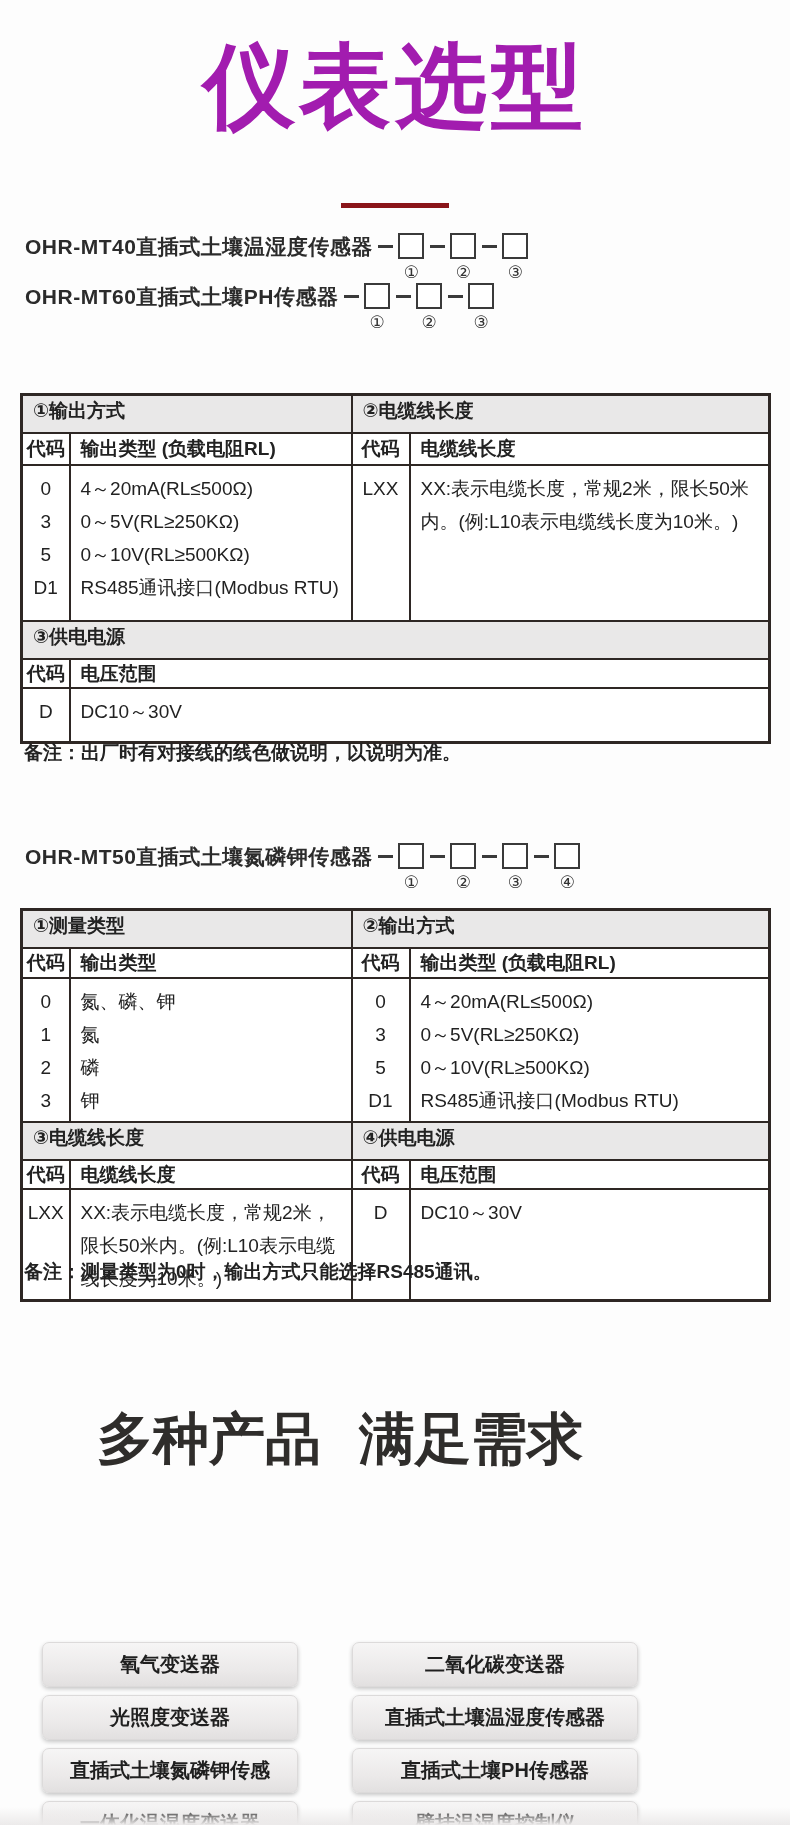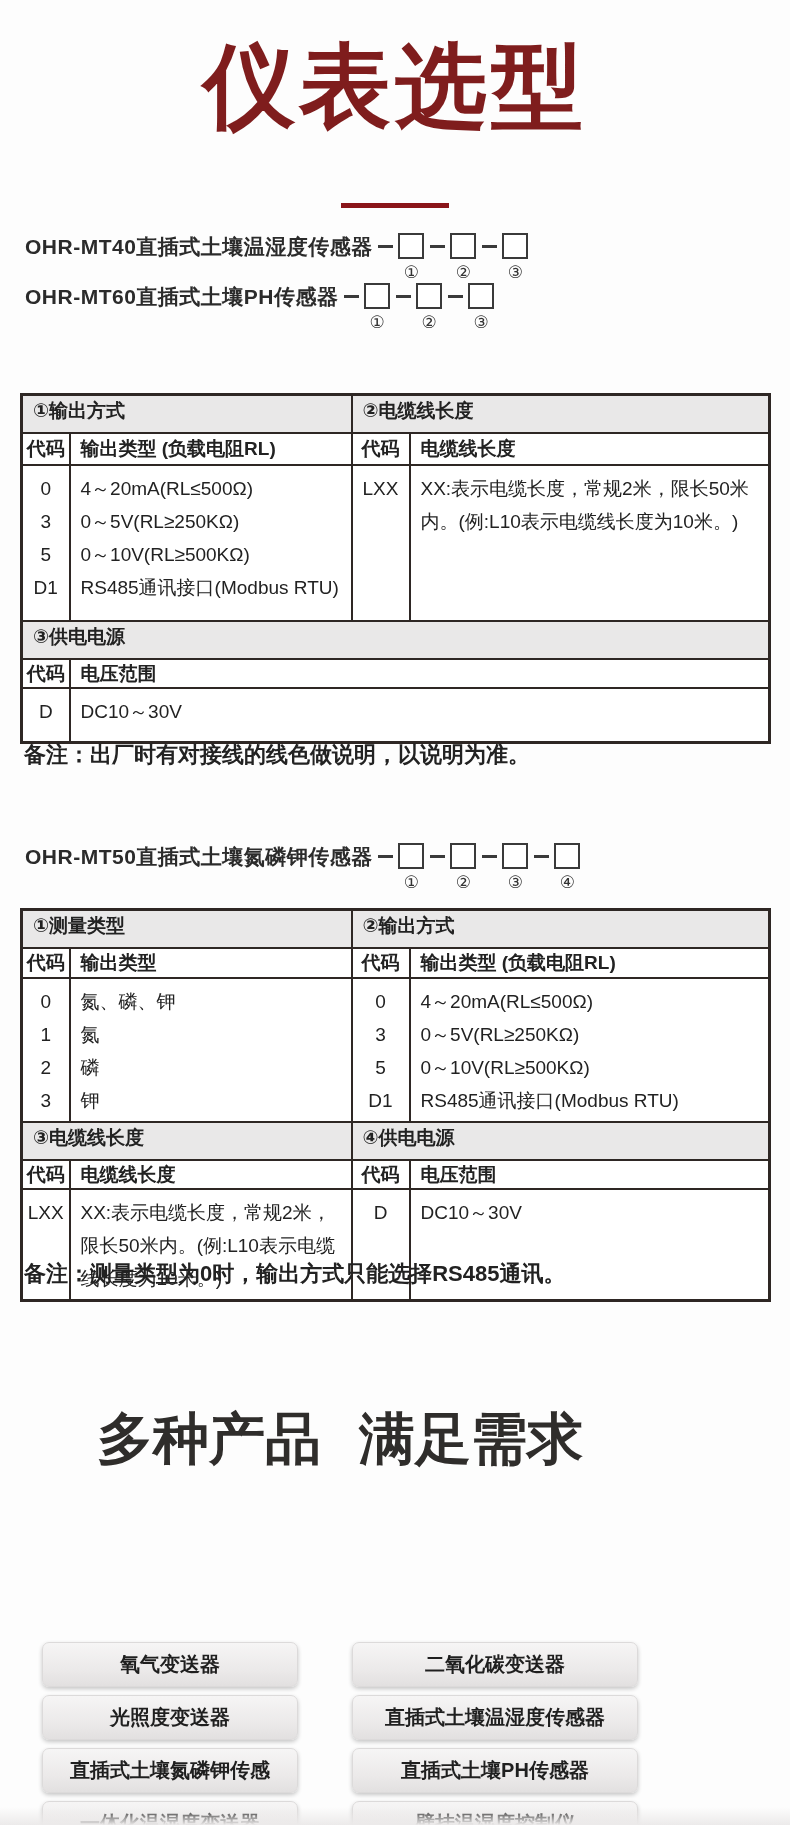--- a/index.html
+++ b/index.html
@@ -9,21 +9,21 @@
     font-family:"Liberation Sans","DejaVu Sans",sans-serif;
     color:#2d2d2d;
     overflow:hidden;
   }
   .page{position:relative;width:790px;height:1825px;}
 
   
   .title{
     position:absolute;top:34px;left:0;width:100%;
     text-align:center;font-size:92px;font-weight:900;
-    color:#7f1d1d;letter-spacing:4px;line-height:1.15;
+    color:#a21caf;letter-spacing:4px;line-height:1.15;
     white-space:nowrap;
   }
   .red-line{
     position:absolute;top:203px;left:341px;
     width:108px;height:5px;background:#8a1519;
   }
 
   
   .model-line{
     position:absolute;left:25px;
@@ -75,21 +75,21 @@
   #spec2 tr.band{height:30px;}
   #spec2 tr.sub{height:30px;}
   #spec2 tr.body-main{height:142px;}
   #spec2 tr.band2{height:29px;}
   #spec2 tr.sub2{height:29px;}
   #spec2 tr.body-bottom{height:77px;}
 
   
   .note{
     position:absolute;left:24px;
-    font-size:22px;font-weight:600;color:#222;white-space:nowrap;
+    font-size:19px;font-weight:600;color:#222;white-space:nowrap;
   }
   #note1{top:740px;}
   #note2{top:1259px;}
 
   
   .products-heading{
     position:absolute;top:1402px;left:42px;width:596px;
     display:flex;justify-content:center;gap:38px;
     font-size:56px;font-weight:900;color:#2f2d2b;white-space:nowrap;
   }

